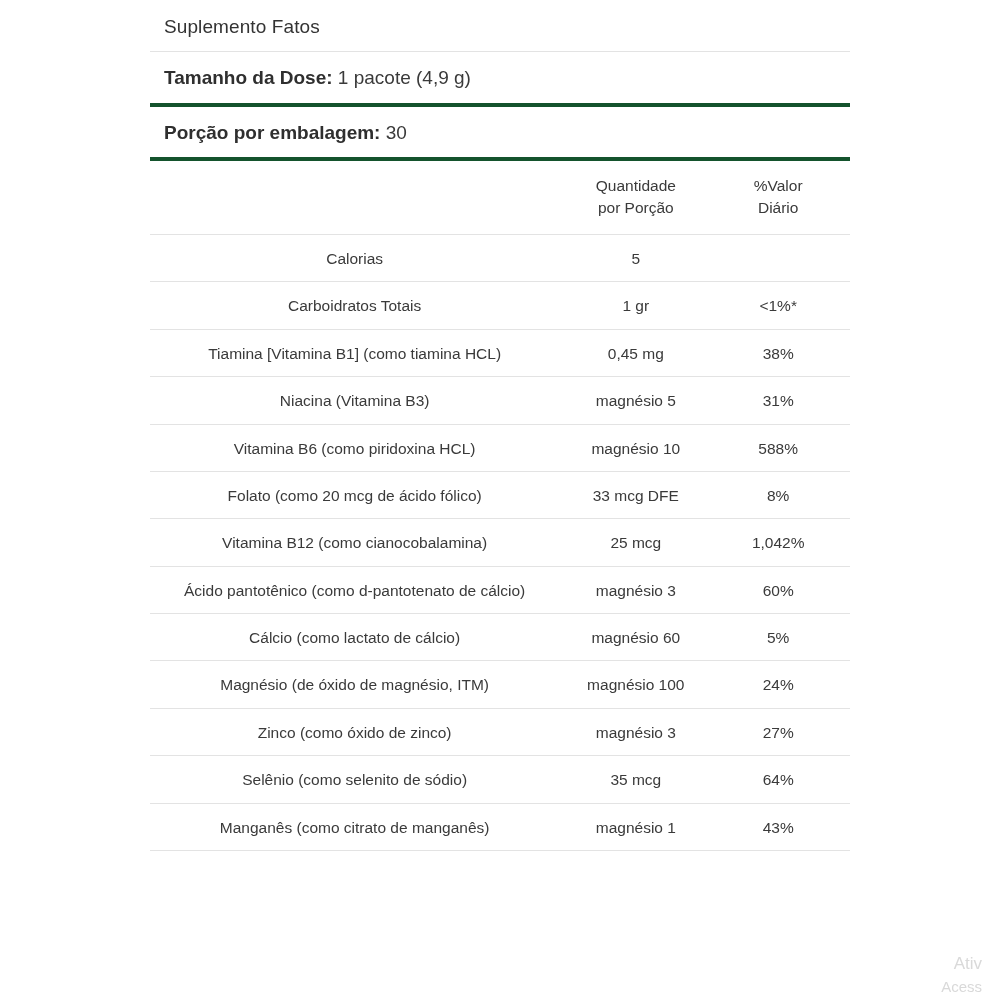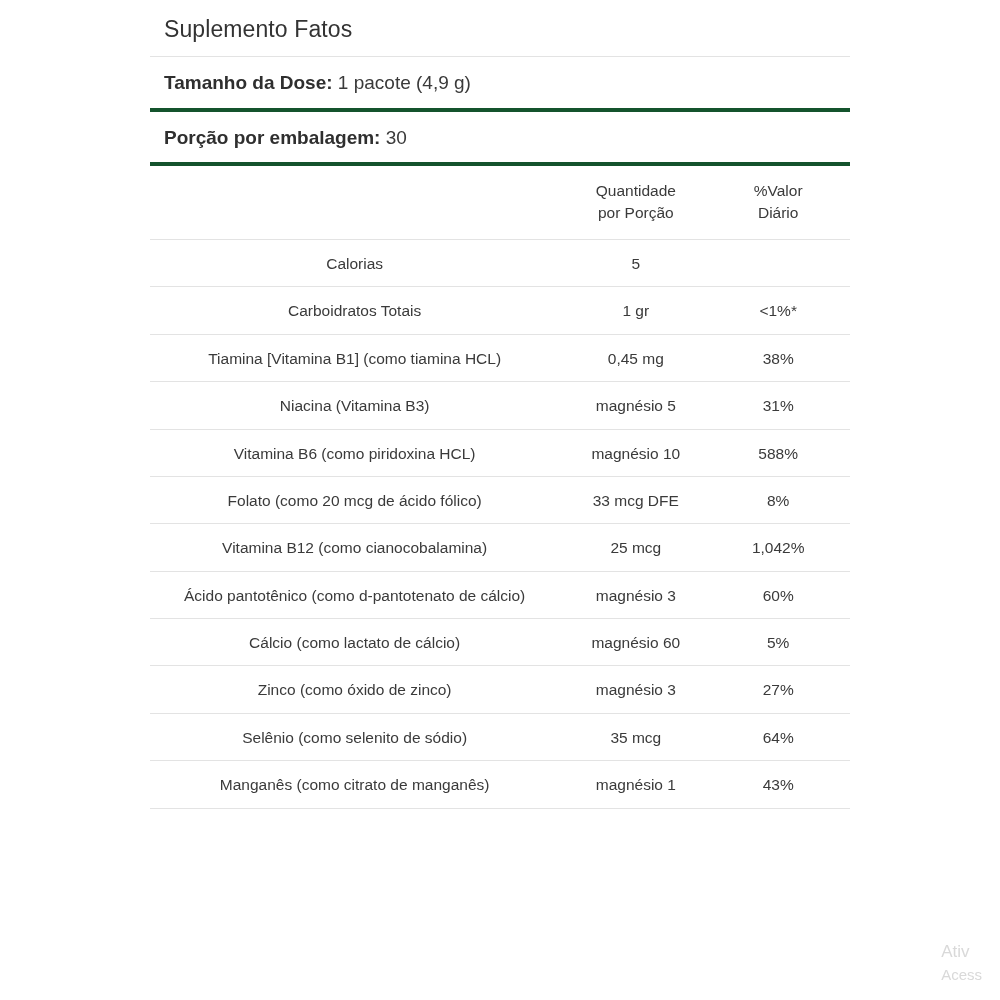--- a/index.html
+++ b/index.html
@@ -18,21 +18,21 @@
     height: 1000px;
     background: #ffffff;
   }
   .panel {
     position: absolute;
     left: 150px;
     top: 0px;
     width: 700px;
   }
   .sf-title {
-    font-size: 23px;
+    font-size: 19px;
     color: #333333;
     padding: 16px 14px 13px 14px;
     border-bottom: 1px solid #e3e3e3;
     letter-spacing: 0.1px;
   }
   .sf-row {
     border-bottom: 4px solid #14532d;
     padding: 13px 14px 12px 14px;
     font-size: 19px;
     color: #3a3a3a;
@@ -69,22 +69,22 @@
     width: 118px;
   }
   td.c-dv, th.c-dv {
     width: 110px;
     padding-right: 14px;
   }
   .hdr-line { display: block; }
   .watermark {
     position: absolute;
     right: 18px;
-    bottom: 14px;
-    text-align: left;
+    bottom: 2px;
+    text-align: right;
     color: #d9d9d9;
     font-size: 17px;
     line-height: 1.45;
     user-select: none;
   }
   .wm2 { font-size: 15px; }
 </style>
 </head>
 <body>
 
@@ -158,20 +158,25 @@
           <td class="c-name">Ácido pantotênico (como d-pantotenato de cálcio)</td>
           <td class="c-amt">magnésio 3</td>
           <td class="c-dv">60%</td>
         </tr>
         <tr>
           <td class="c-name">Cálcio (como lactato de cálcio)</td>
           <td class="c-amt">magnésio 60</td>
           <td class="c-dv">5%</td>
         </tr>
         <tr>
+          <td class="c-name">Magnésio (de óxido de magnésio, ITM)</td>
+          <td class="c-amt">magnésio 100</td>
+          <td class="c-dv">24%</td>
+        </tr>
+        <tr>
           <td class="c-name">Zinco (como óxido de zinco)</td>
           <td class="c-amt">magnésio 3</td>
           <td class="c-dv">27%</td>
         </tr>
         <tr>
           <td class="c-name">Selênio (como selenito de sódio)</td>
           <td class="c-amt">35 mcg</td>
           <td class="c-dv">64%</td>
         </tr>
         <tr>

